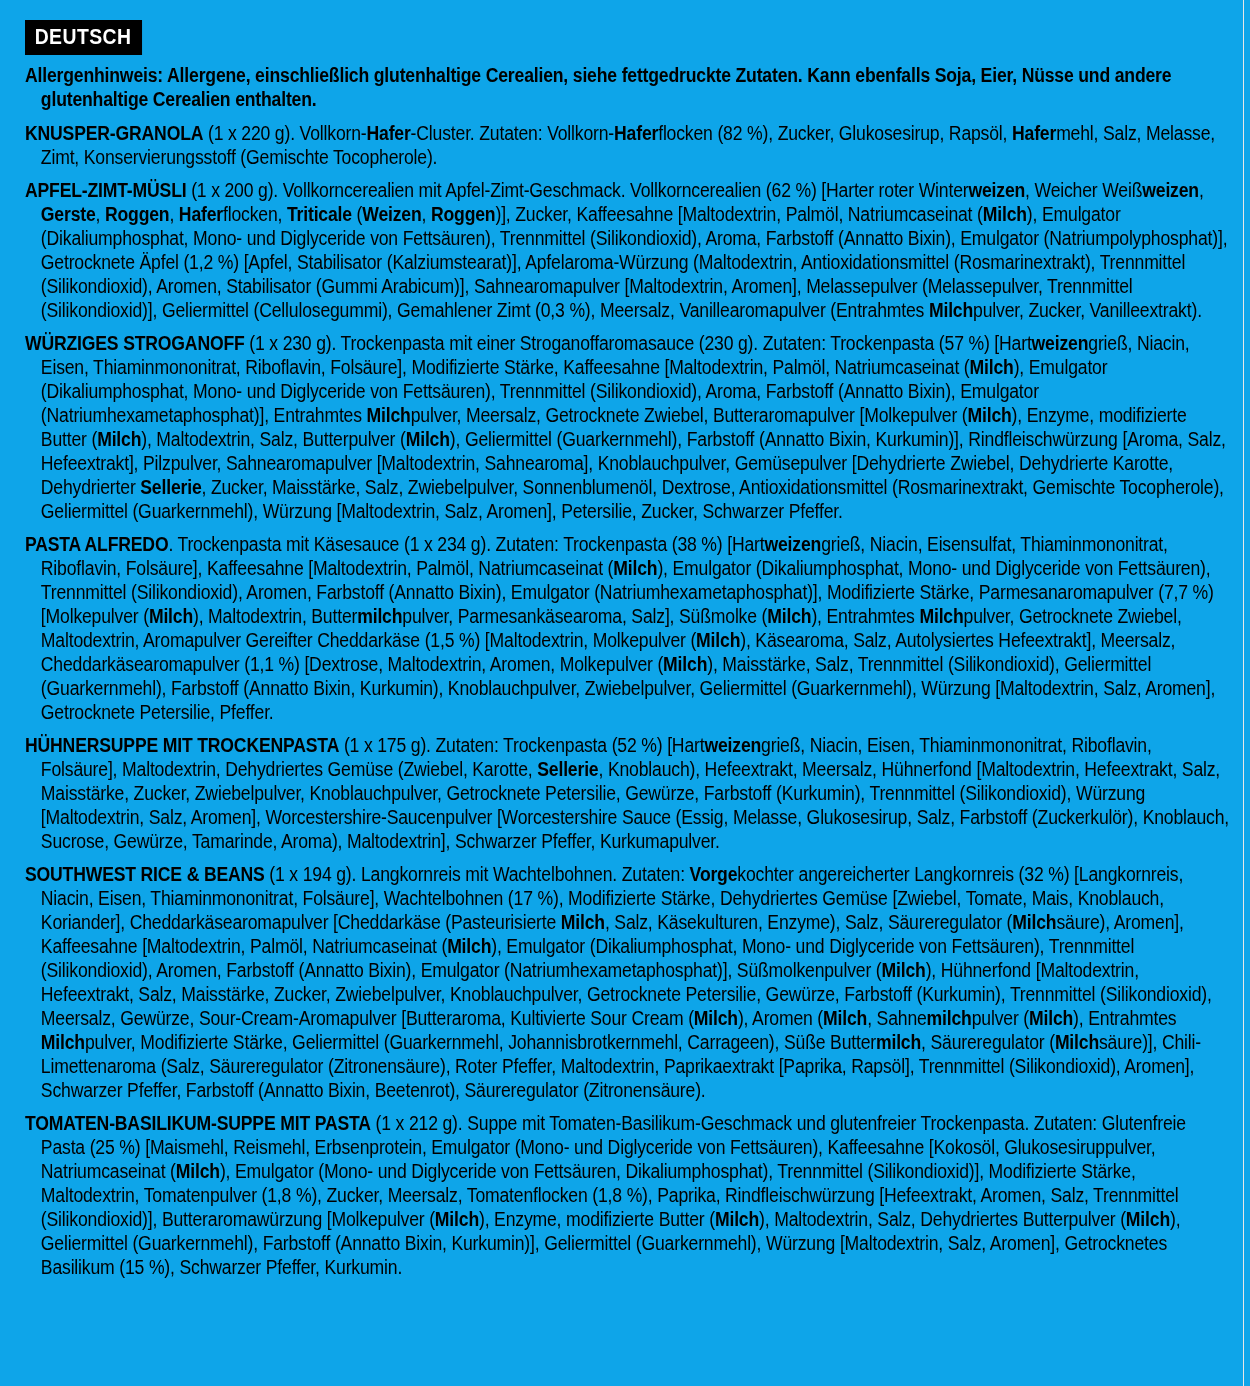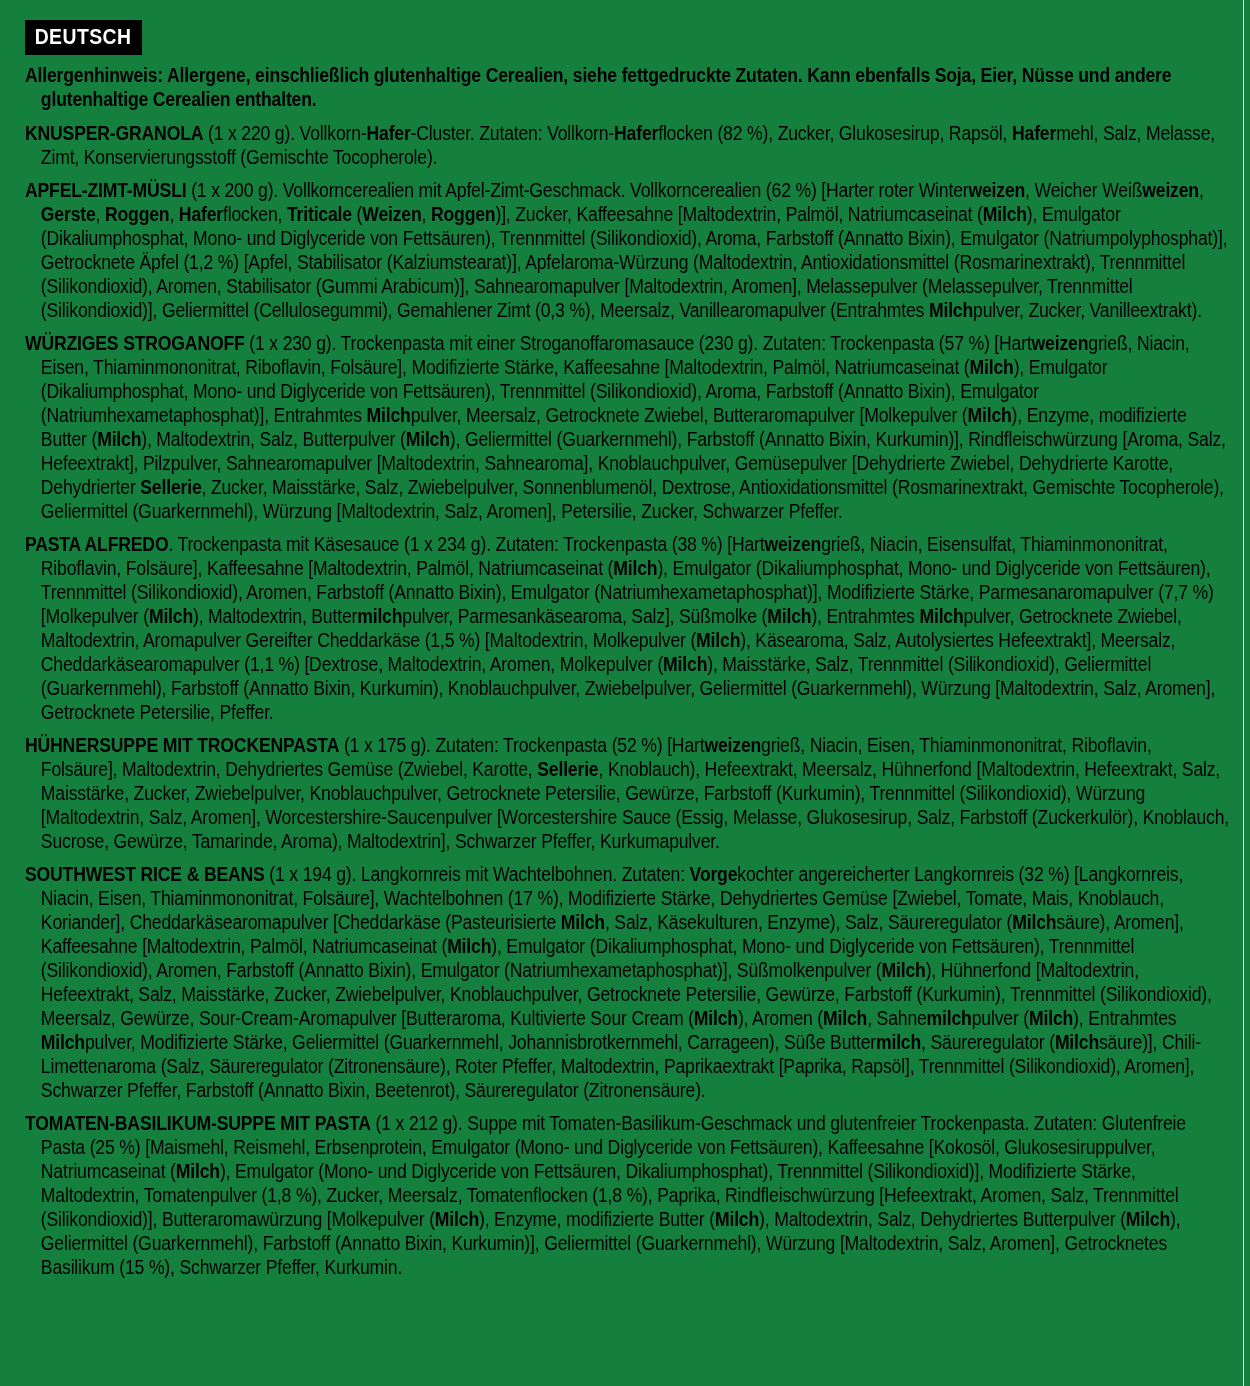--- a/index.html
+++ b/index.html
@@ -1,18 +1,18 @@
 <!DOCTYPE html>
 <html lang="de"><head>
 <meta charset="utf-8">
 <style>
   html,body{margin:0;padding:0;background:#ffffff;}
   body{width:1250px;font-family:"Liberation Sans",sans-serif;color:#000;}
   .label{position:relative;width:1250px;height:1386px;box-sizing:border-box;
-         padding:20px 18px 0 25px;overflow:hidden;background:#15803d;}
+         padding:20px 18px 0 25px;overflow:hidden;background:#0ea5e9;}
   
   .condense{transform:scaleX(0.88);transform-origin:top left;width:113.6%;}
   .lang-tab{display:inline-block;background:#000;color:#fff;font-weight:700;
             font-size:22px;line-height:1;padding:6px 12px 7px 11px;
             letter-spacing:.5px;margin:0 0 8px 0;}
   p.entry{margin:0 0 9px 0;font-size:20px;line-height:24px;
           padding-left:18px;text-indent:-18px;letter-spacing:-0.2px;}
   p.notice{font-weight:700;margin-bottom:10px;}
   p.entry b{font-weight:700;}
   .fold-line{position:absolute;top:0;bottom:0;right:6px;width:1px;background:#e7e7e7;}

